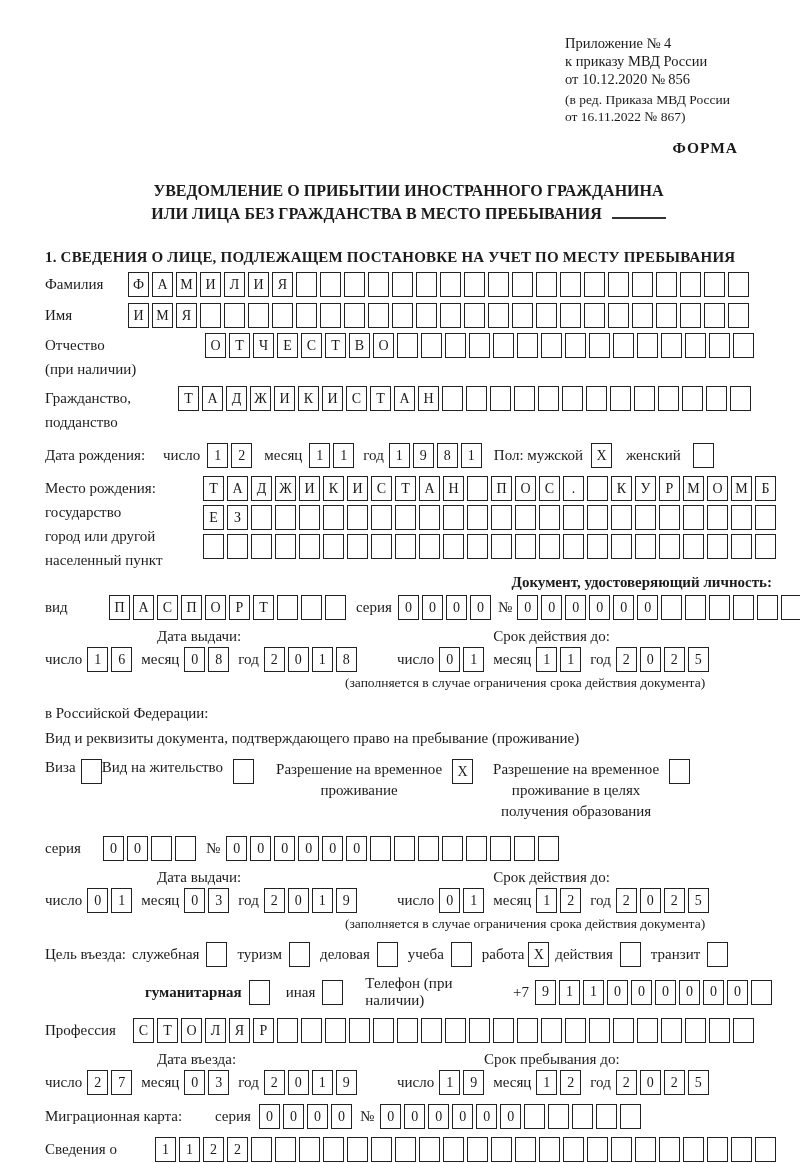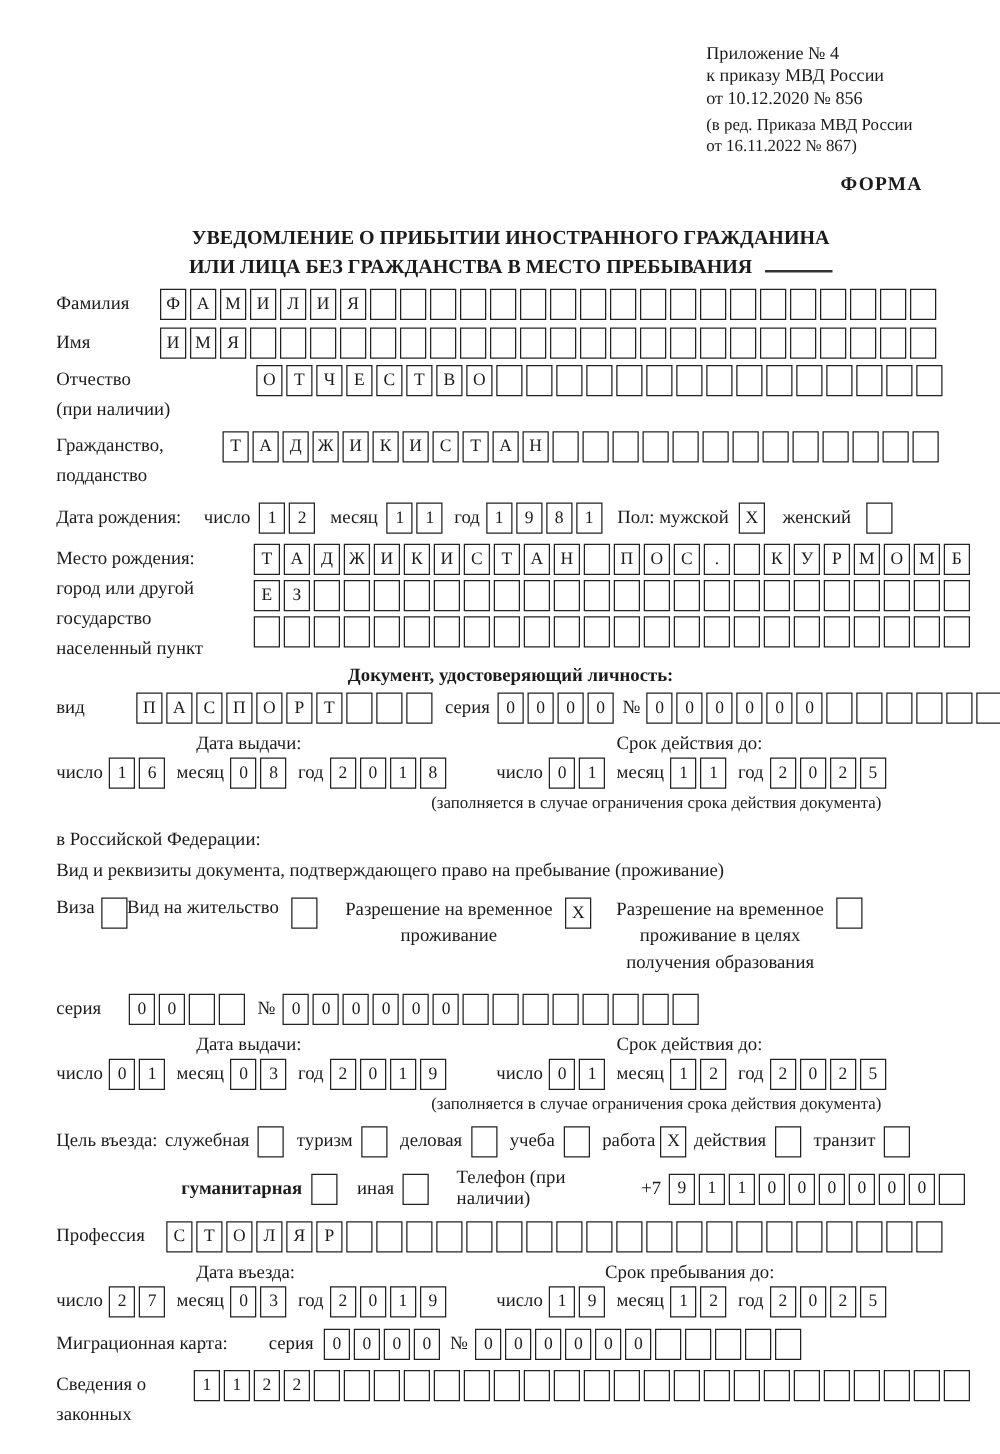--- a/index.html
+++ b/index.html
@@ -37,21 +37,21 @@
   .lbl-col { flex:none; font-size:15px; line-height:24px; }
 
   .w-surname { width:83px; }
   .w-patr { width:160px; }
   .w-citiz { width:133px; }
   .w-birthplace { width:158px; }
   .w-reps { width:110px; }
 
   .stack { display:flex; flex-direction:column; gap:4px; }
 
-  .center-bold { text-align:center; font-weight:bold; font-size:15px; margin-top:8px; }
+  .center-bold { text-align:right; font-weight:bold; font-size:15px; margin-top:8px; }
 
   .dates-head { display:flex; font-size:15px; margin-top:8px; }
   .dates-row { display:flex; align-items:center; margin-top:2px; }
   .dgroup { display:flex; align-items:center; }
   .dgroup .lbl { margin-right:5px; }
   .dgroup .cells { margin-right:9px; }
   .note { font-size:13.5px; margin-top:3px; margin-left:300px; }
 
   .intro { font-size:15px; margin-top:10px; line-height:25px; }
 
@@ -77,20 +77,21 @@
       <div>от 16.11.2022 № 867)</div>
     </div>
   </div>
   <div class="forma">ФОРМА</div>
 
   <div class="title">
     <div>УВЕДОМЛЕНИЕ О ПРИБЫТИИ ИНОСТРАННОГО ГРАЖДАНИНА</div>
     <div><span>ИЛИ ЛИЦА БЕЗ ГРАЖДАНСТВА В МЕСТО ПРЕБЫВАНИЯ</span><span class="blank-line"></span></div>
   </div>
 
+  <div class="sec-heading">1. СВЕДЕНИЯ О ЛИЦЕ, ПОДЛЕЖАЩЕМ ПОСТАНОВКЕ НА УЧЕТ ПО МЕСТУ ПРЕБЫВАНИЯ</div>
 
   <div class="frow">
     <span class="lbl w-surname">Фамилия</span>
     <span class="cells">
         <span class="cell">Ф</span>
         <span class="cell">А</span>
         <span class="cell">М</span>
         <span class="cell">И</span>
         <span class="cell">Л</span>
         <span class="cell">И</span>
@@ -235,22 +236,22 @@
       </span>
     <span class="lbl" style="margin-right:8px;">Пол: мужской</span>
     <span class="cell checkbox" style="margin-right:14px;">X</span>
     <span class="lbl" style="margin-right:12px;">женский</span>
     <span class="cell checkbox"></span>
   </div>
 
   <div class="frow-top" style="margin-top:8px;">
     <div class="lbl-col w-birthplace">
       <div>Место рождения:</div>
+      <div>государство</div>
       <div>город или другой</div>
-      <div>государство</div>
       <div>населенный пункт</div>
     </div>
     <div class="stack">
       <span class="cells">
           <span class="cell">Т</span>
           <span class="cell">А</span>
           <span class="cell">Д</span>
           <span class="cell">Ж</span>
           <span class="cell">И</span>
           <span class="cell">К</span>

